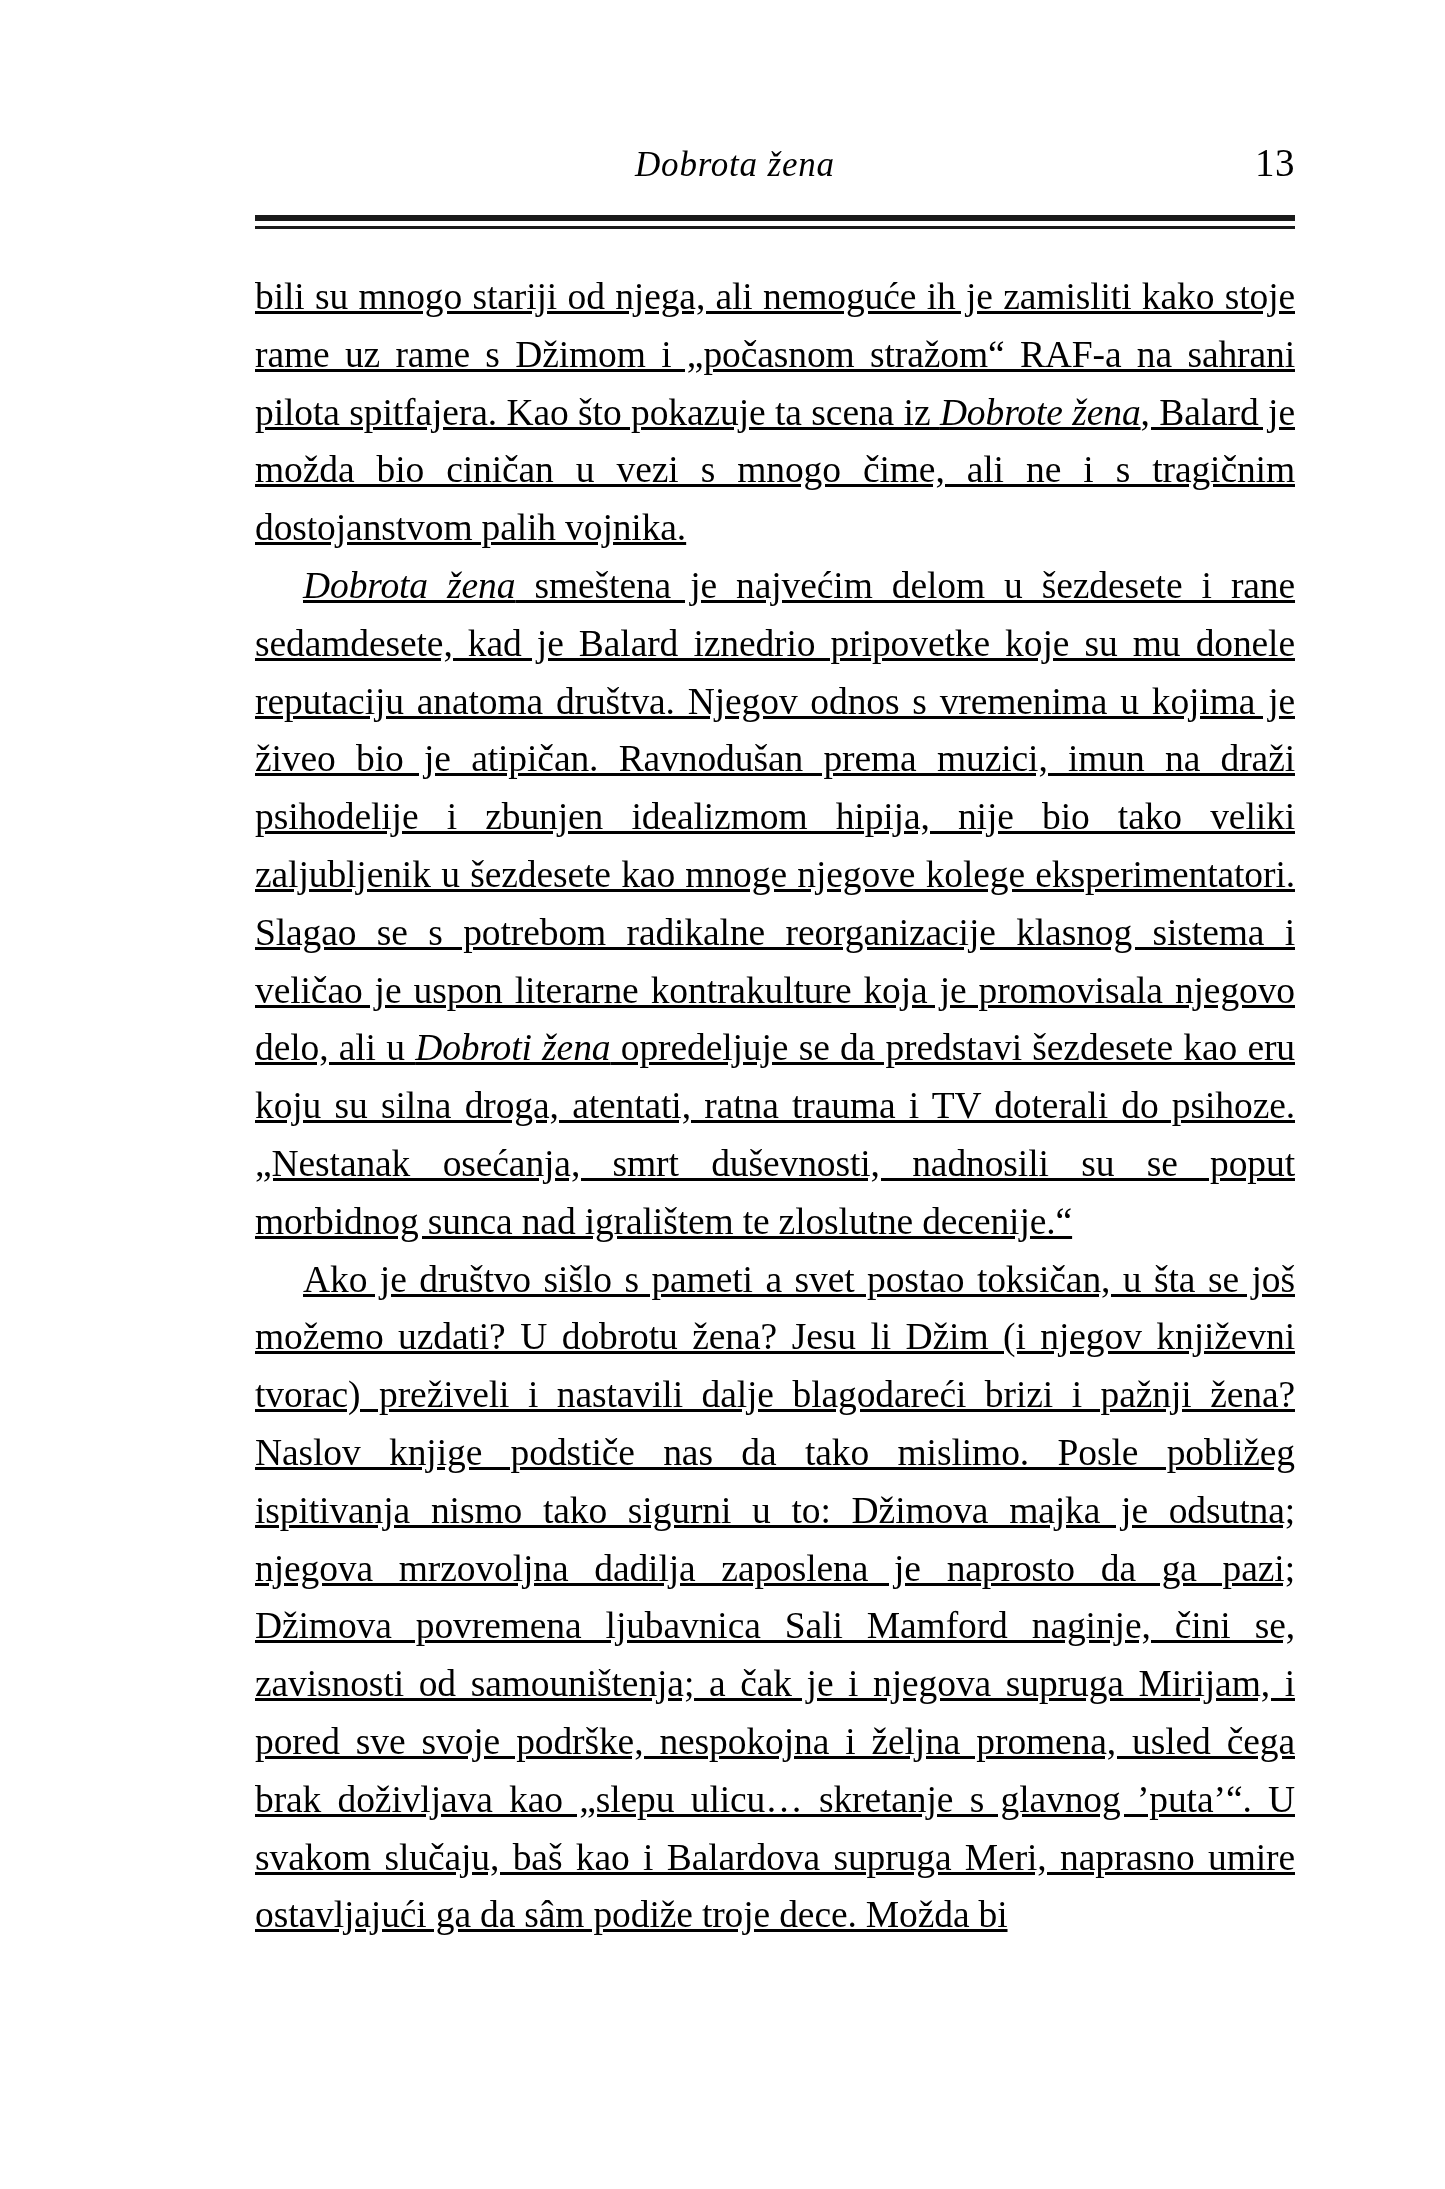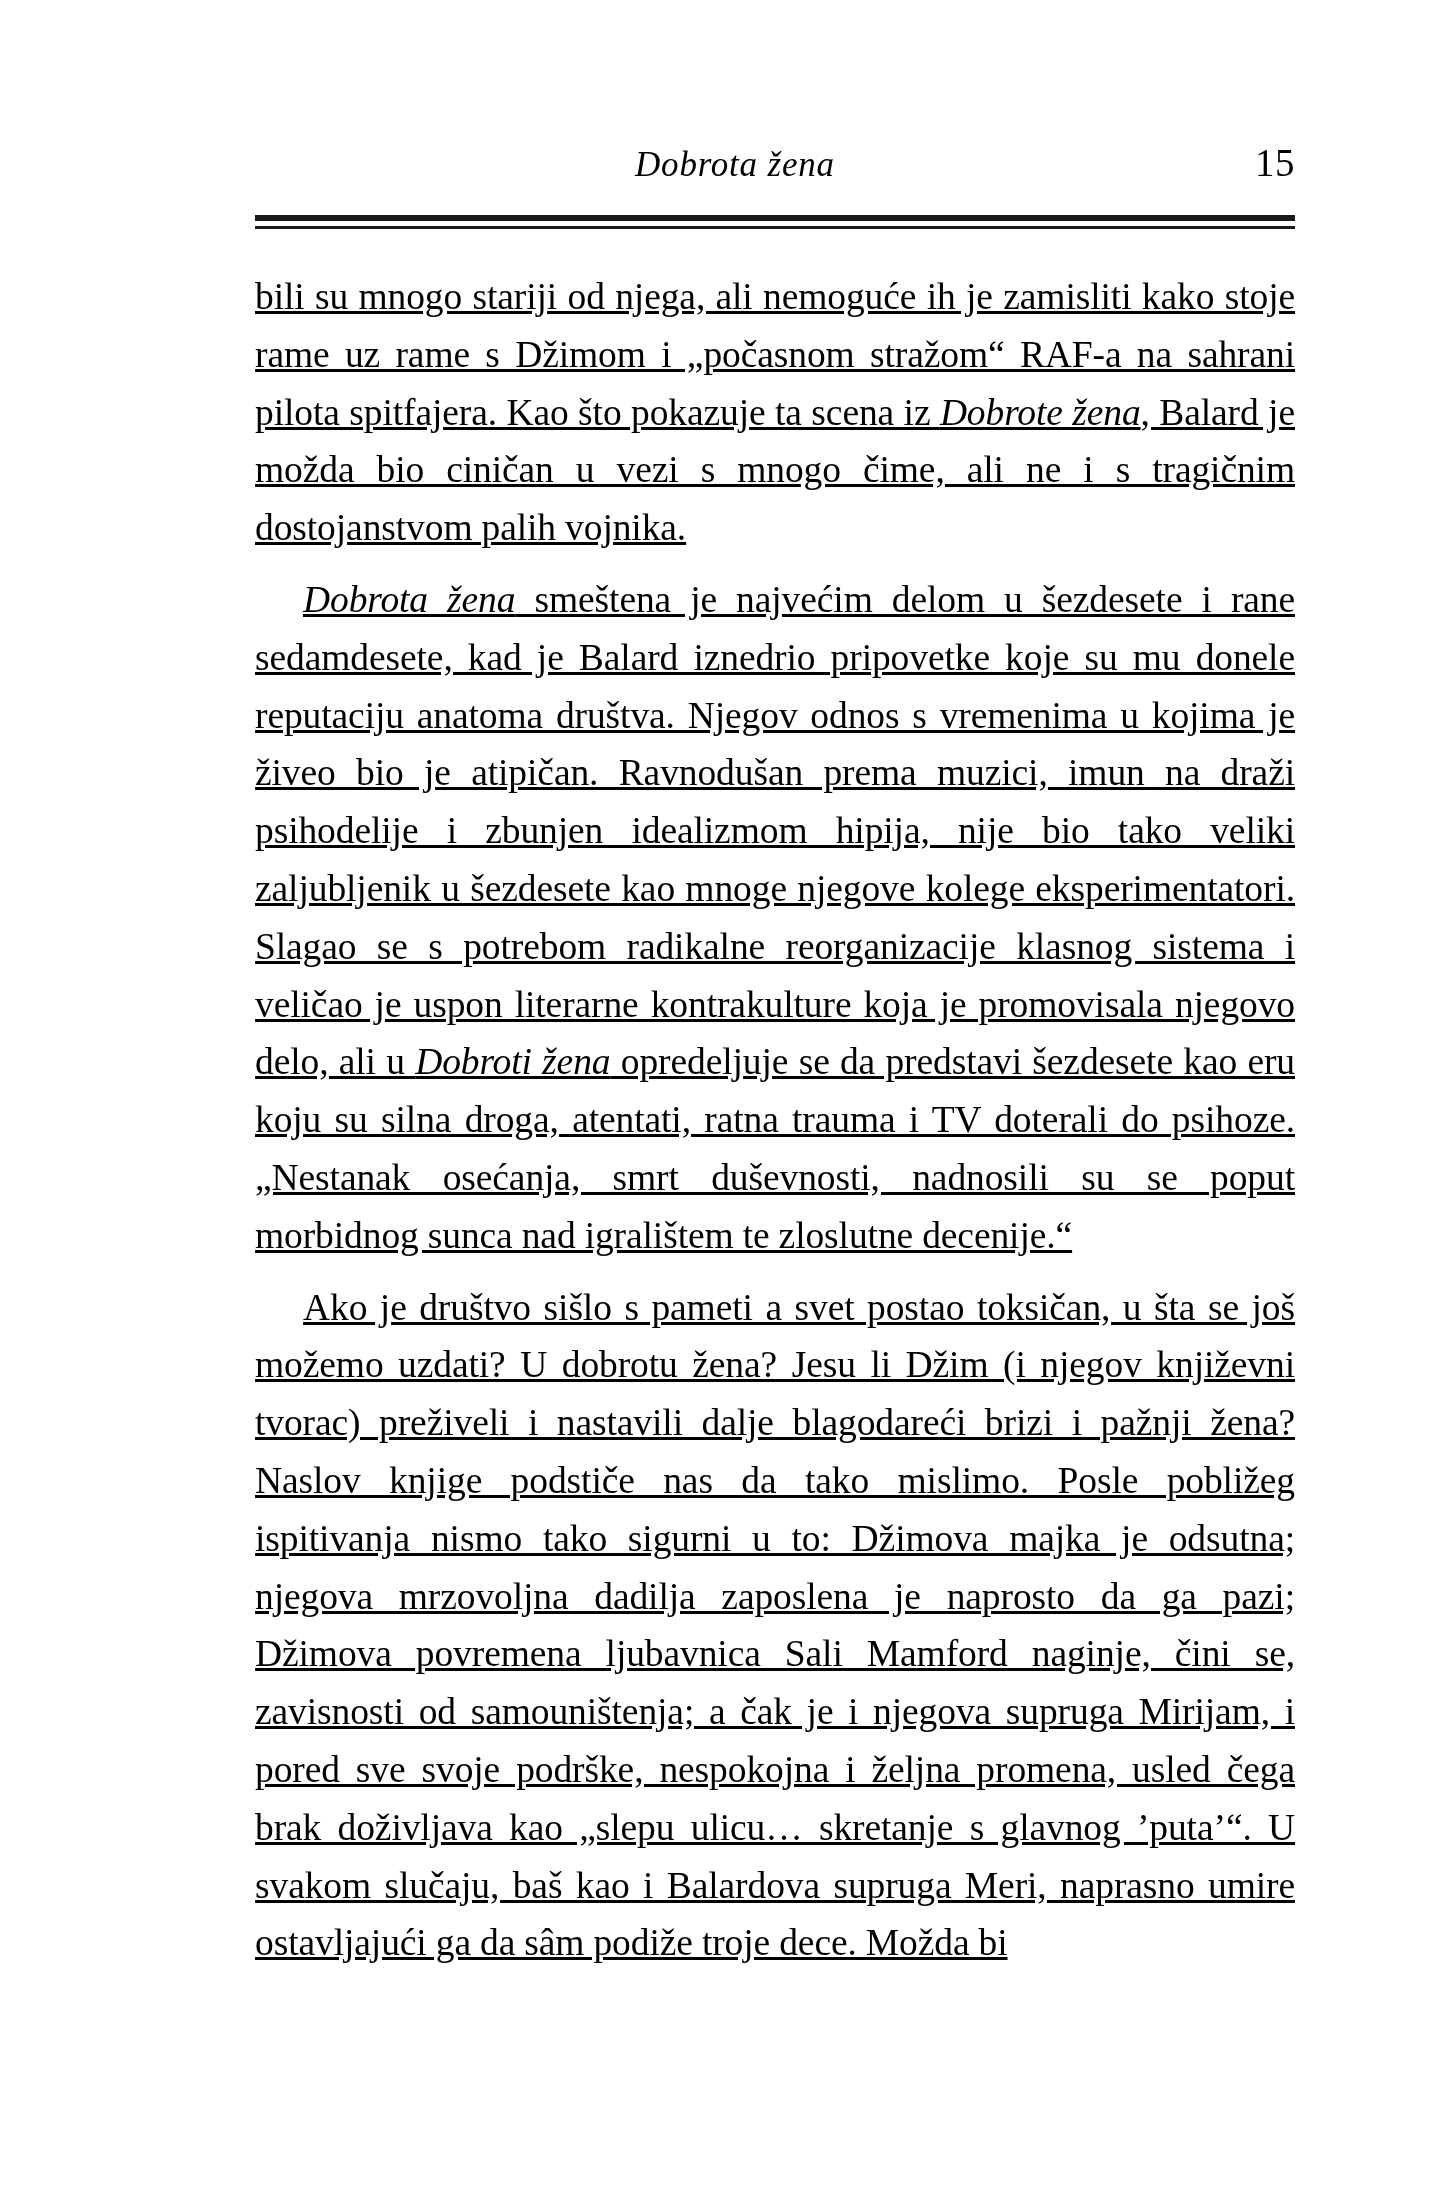--- a/index.html
+++ b/index.html
@@ -82,39 +82,38 @@
     line-height: 57.8px;
     text-align: justify;
     text-justify: inter-word;
     letter-spacing: -0.1px;
     word-spacing: -0.2px;
     hyphens: manual;
     text-decoration: underline;
   }
   p.indent {
     text-indent: 48px;
-    margin-top: 14px;
   }
   .it {
     font-style: italic;
   }
   
   p.para:last-child {
     text-align: justify;
   }
 </style>
 </head>
 <body>
 
 <div class="page">
 
   <div class="header-block">
     <div class="header-row">
       <div class="running-head">Dobrota žena</div>
-      <div class="folio">15</div>
+      <div class="folio">13</div>
     </div>
     <div class="rule-group">
       <div class="rule-thick"></div>
       <div class="rule-gap"></div>
       <div class="rule-thin"></div>
     </div>
   </div>
 
   <div class="textblock" id="textblock">
       <p class="para"><span>bili su mnogo stariji od njega, ali nemoguće ih je zamisliti kako stoje rame uz rame s Džimom i „počasnom stražom“ RAF-a na sahrani pilota spitfajera. Kao što pokazuje ta scena iz </span><span class="it">Dobrote žena</span><span>, Balard je možda bio ciničan u vezi s mnogo čime, ali ne i s tragičnim dostojanstvom palih vojnika.</span></p>

